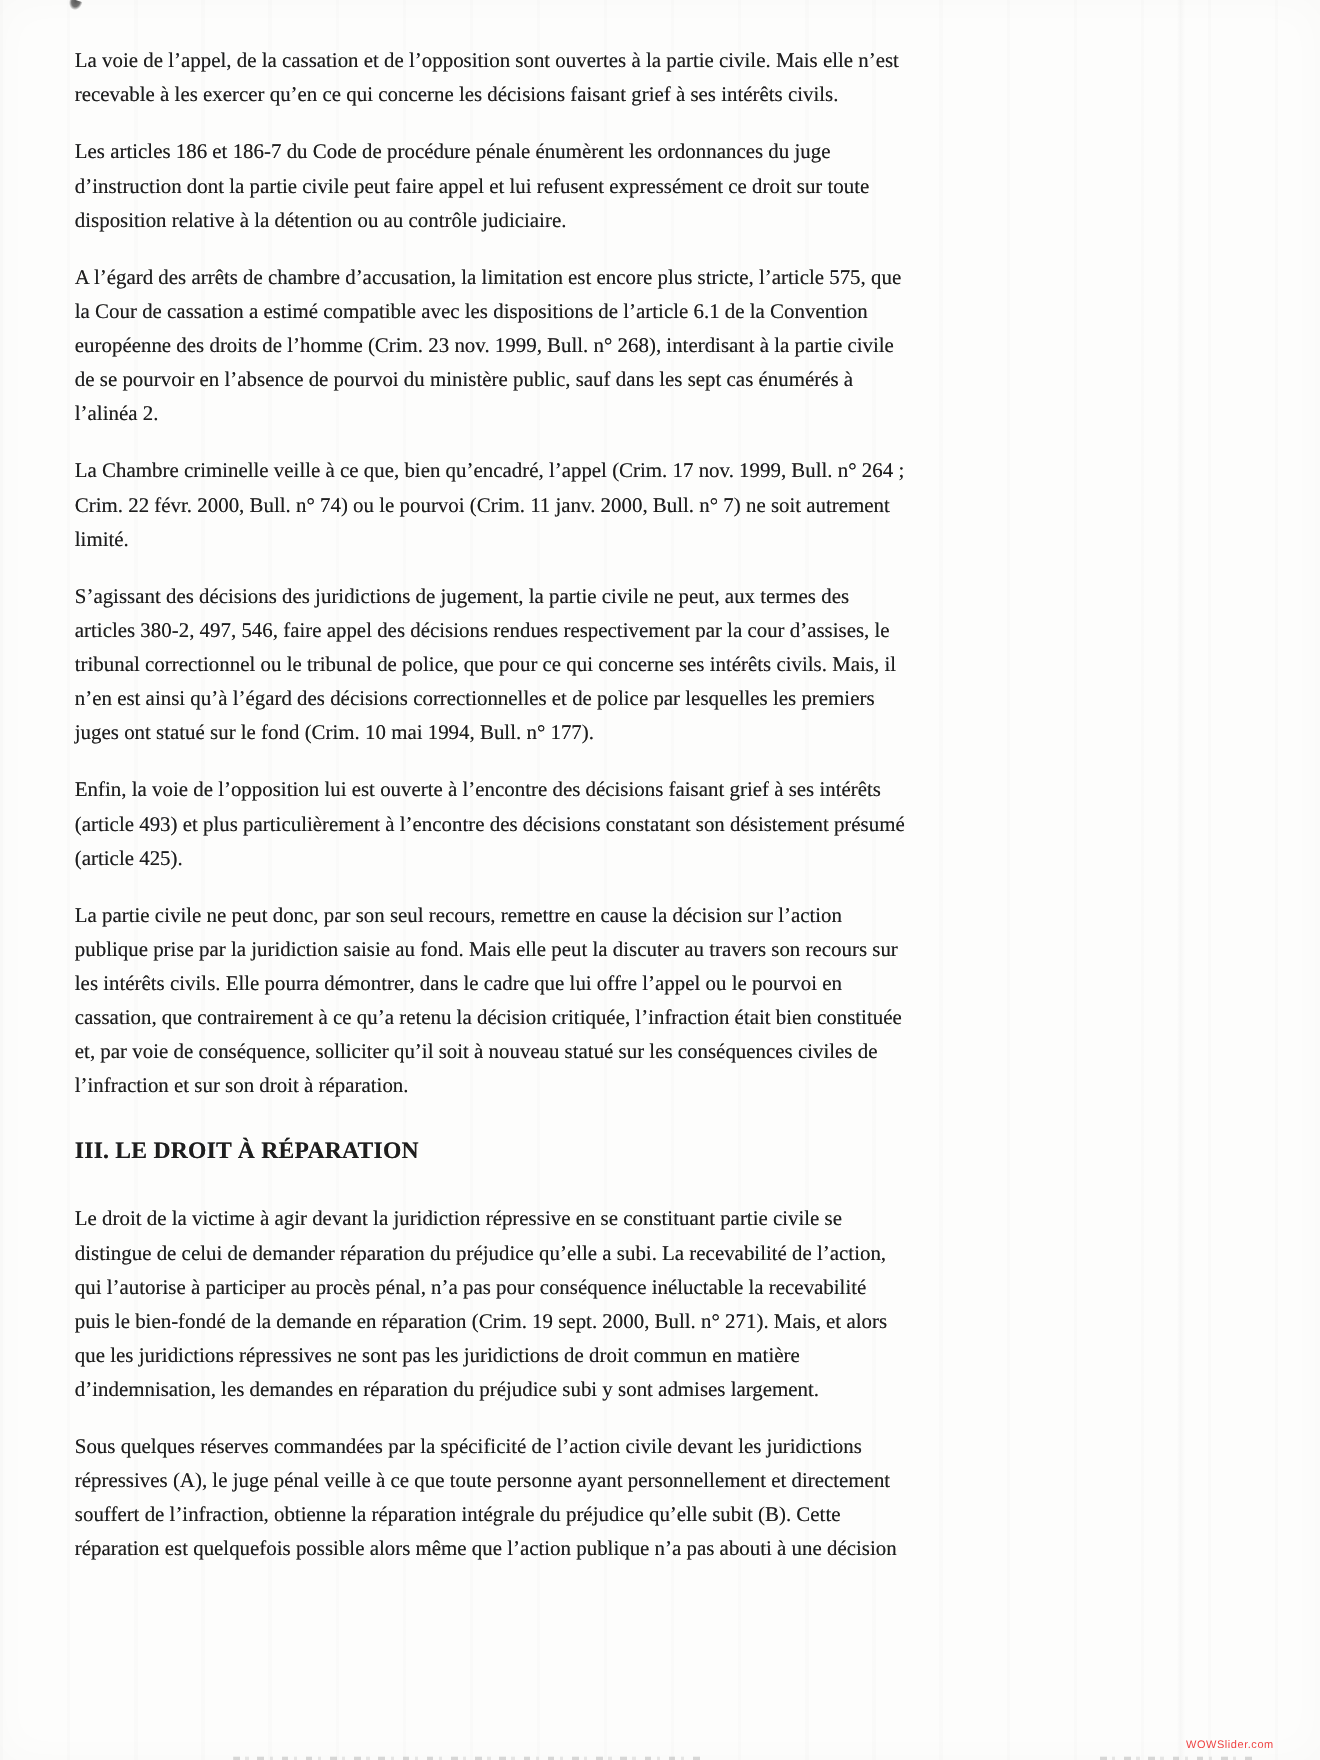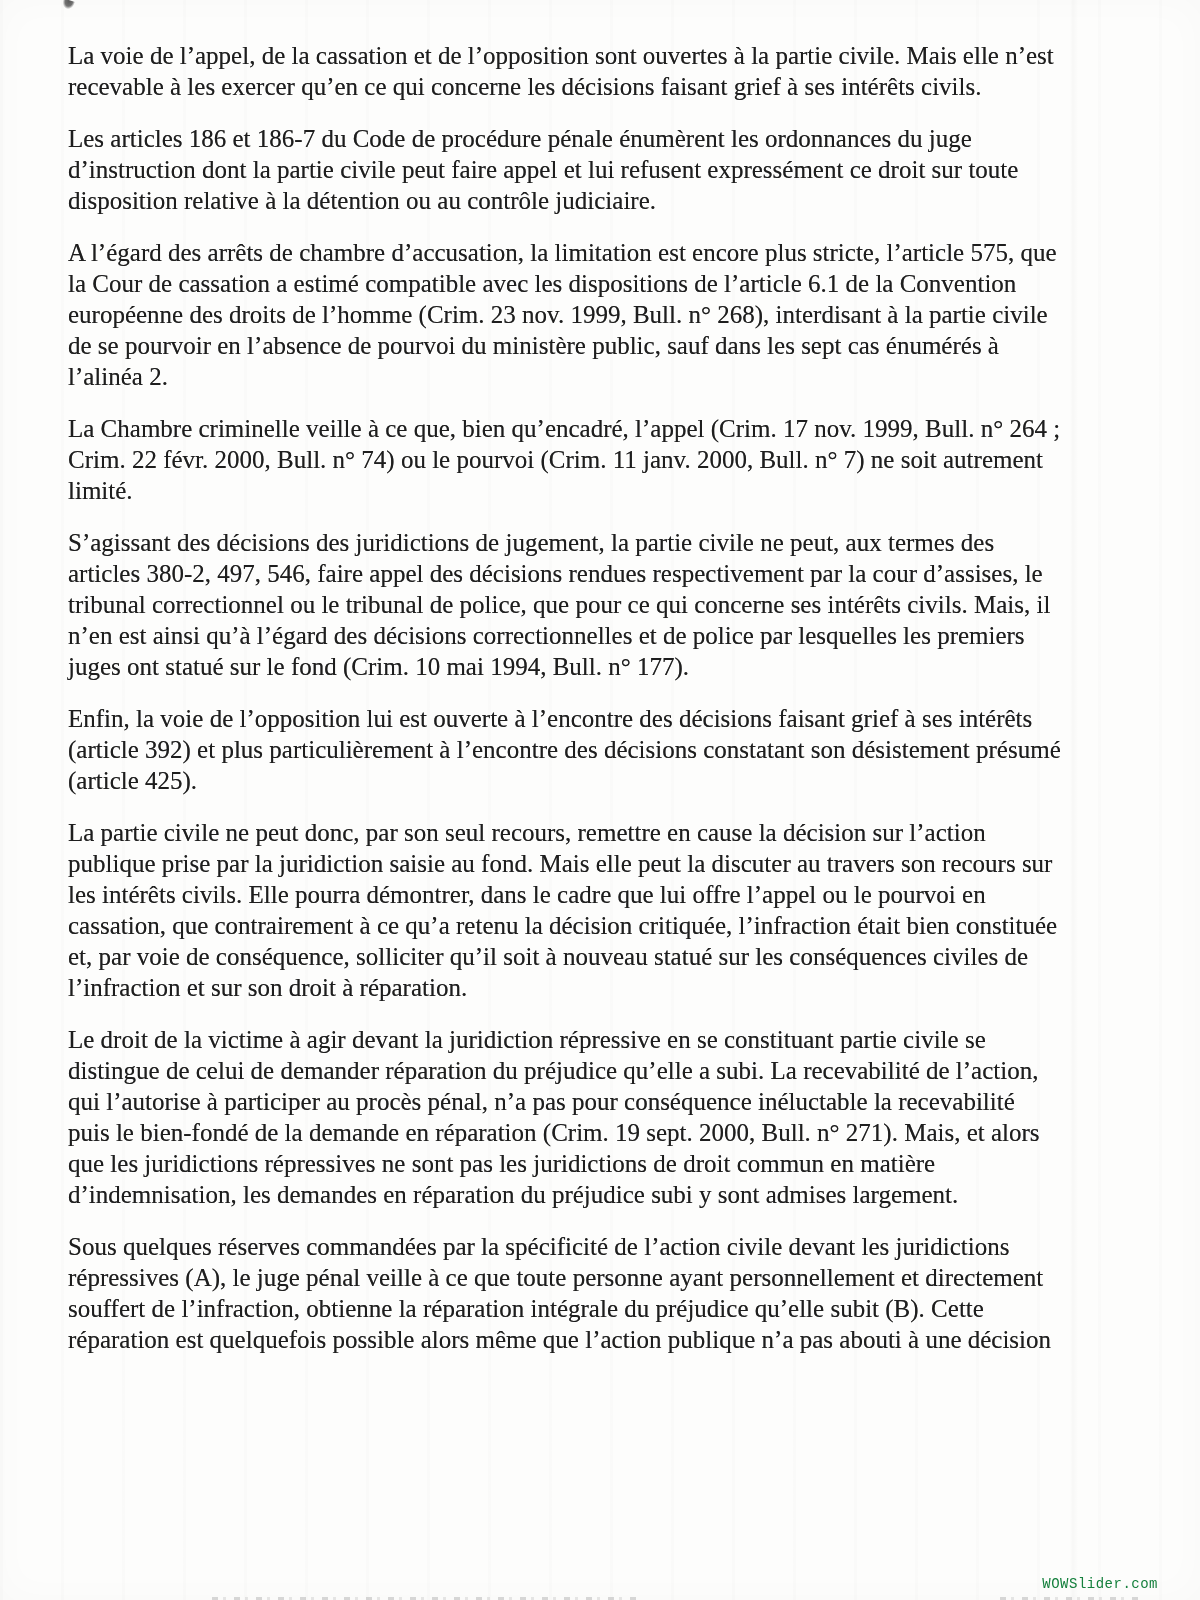--- a/index.html
+++ b/index.html
@@ -29,21 +29,21 @@
       repeating-linear-gradient(90deg, rgba(0,0,0,0.012) 0px, rgba(0,0,0,0.012) 3px, transparent 3px, transparent 61px);
   }
   .content {
     position: absolute;
     left: 68px;
     top: 40px;
     width: 1010px;
   }
   .content p.paragraph {
     margin: 0 0 21px 0;
-    font-size: 25px;
+    font-size: 19px;
     line-height: 31px;
     white-space: pre-line;
     text-shadow: 0 0 0.6px rgba(10,10,10,0.55);
   }
   .content h2.heading {
     margin: 30px 0 34px 0;
     font-size: 21.5px;
     line-height: 26px;
     font-weight: bold;
     white-space: pre-line;
@@ -57,24 +57,24 @@
     width: 12px;
     height: 9px;
     background: radial-gradient(ellipse at 50% 10%, #3c3c3c 0%, #5a5a5a 45%, transparent 72%);
     transform: rotate(18deg);
     opacity: 0.85;
   }
   .watermark {
     position: absolute;
     right: 42px;
     bottom: 8px;
-    font-family: Liberation Mono, monospace;
-    font-size: 14px;
+    font-family: Liberation Sans, sans-serif;
+    font-size: 10px;
     letter-spacing: 0.5px;
-    color: #15803d;
+    color: #ef4444;
   }
   
   .cutoff-strip {
     position: absolute;
     bottom: 0;
     height: 3px;
     background: repeating-linear-gradient(90deg,
       rgba(130,130,130,0.55) 0 6px, transparent 6px 11px,
       rgba(150,150,150,0.4) 11px 14px, transparent 14px 22px);
     opacity: 0.55;
@@ -102,28 +102,29 @@
 l’alinéa 2.</p>
       <p class="paragraph">La Chambre criminelle veille à ce que, bien qu’encadré, l’appel (Crim. 17 nov. 1999, Bull. n° 264 ;
 Crim. 22 févr. 2000, Bull. n° 74) ou le pourvoi (Crim. 11 janv. 2000, Bull. n° 7) ne soit autrement
 limité.</p>
       <p class="paragraph">S’agissant des décisions des juridictions de jugement, la partie civile ne peut, aux termes des
 articles 380-2, 497, 546, faire appel des décisions rendues respectivement par la cour d’assises, le
 tribunal correctionnel ou le tribunal de police, que pour ce qui concerne ses intérêts civils. Mais, il
 n’en est ainsi qu’à l’égard des décisions correctionnelles et de police par lesquelles les premiers
 juges ont statué sur le fond (Crim. 10 mai 1994, Bull. n° 177).</p>
       <p class="paragraph">Enfin, la voie de l’opposition lui est ouverte à l’encontre des décisions faisant grief à ses intérêts
-(article 392) et plus particulièrement à l’encontre des décisions constatant son désistement présumé
+(article 493) et plus particulièrement à l’encontre des décisions constatant son désistement présumé
 (article 425).</p>
       <p class="paragraph">La partie civile ne peut donc, par son seul recours, remettre en cause la décision sur l’action
 publique prise par la juridiction saisie au fond. Mais elle peut la discuter au travers son recours sur
 les intérêts civils. Elle pourra démontrer, dans le cadre que lui offre l’appel ou le pourvoi en
 cassation, que contrairement à ce qu’a retenu la décision critiquée, l’infraction était bien constituée
 et, par voie de conséquence, solliciter qu’il soit à nouveau statué sur les conséquences civiles de
 l’infraction et sur son droit à réparation.</p>
+      <h2 class="heading">III. LE DROIT À RÉPARATION</h2>
       <p class="paragraph">Le droit de la victime à agir devant la juridiction répressive en se constituant partie civile se
 distingue de celui de demander réparation du préjudice qu’elle a subi. La recevabilité de l’action,
 qui l’autorise à participer au procès pénal, n’a pas pour conséquence inéluctable la recevabilité
 puis le bien-fondé de la demande en réparation (Crim. 19 sept. 2000, Bull. n° 271). Mais, et alors
 que les juridictions répressives ne sont pas les juridictions de droit commun en matière
 d’indemnisation, les demandes en réparation du préjudice subi y sont admises largement.</p>
       <p class="paragraph">Sous quelques réserves commandées par la spécificité de l’action civile devant les juridictions
 répressives (A), le juge pénal veille à ce que toute personne ayant personnellement et directement
 souffert de l’infraction, obtienne la réparation intégrale du préjudice qu’elle subit (B). Cette
 réparation est quelquefois possible alors même que l’action publique n’a pas abouti à une décision</p>

